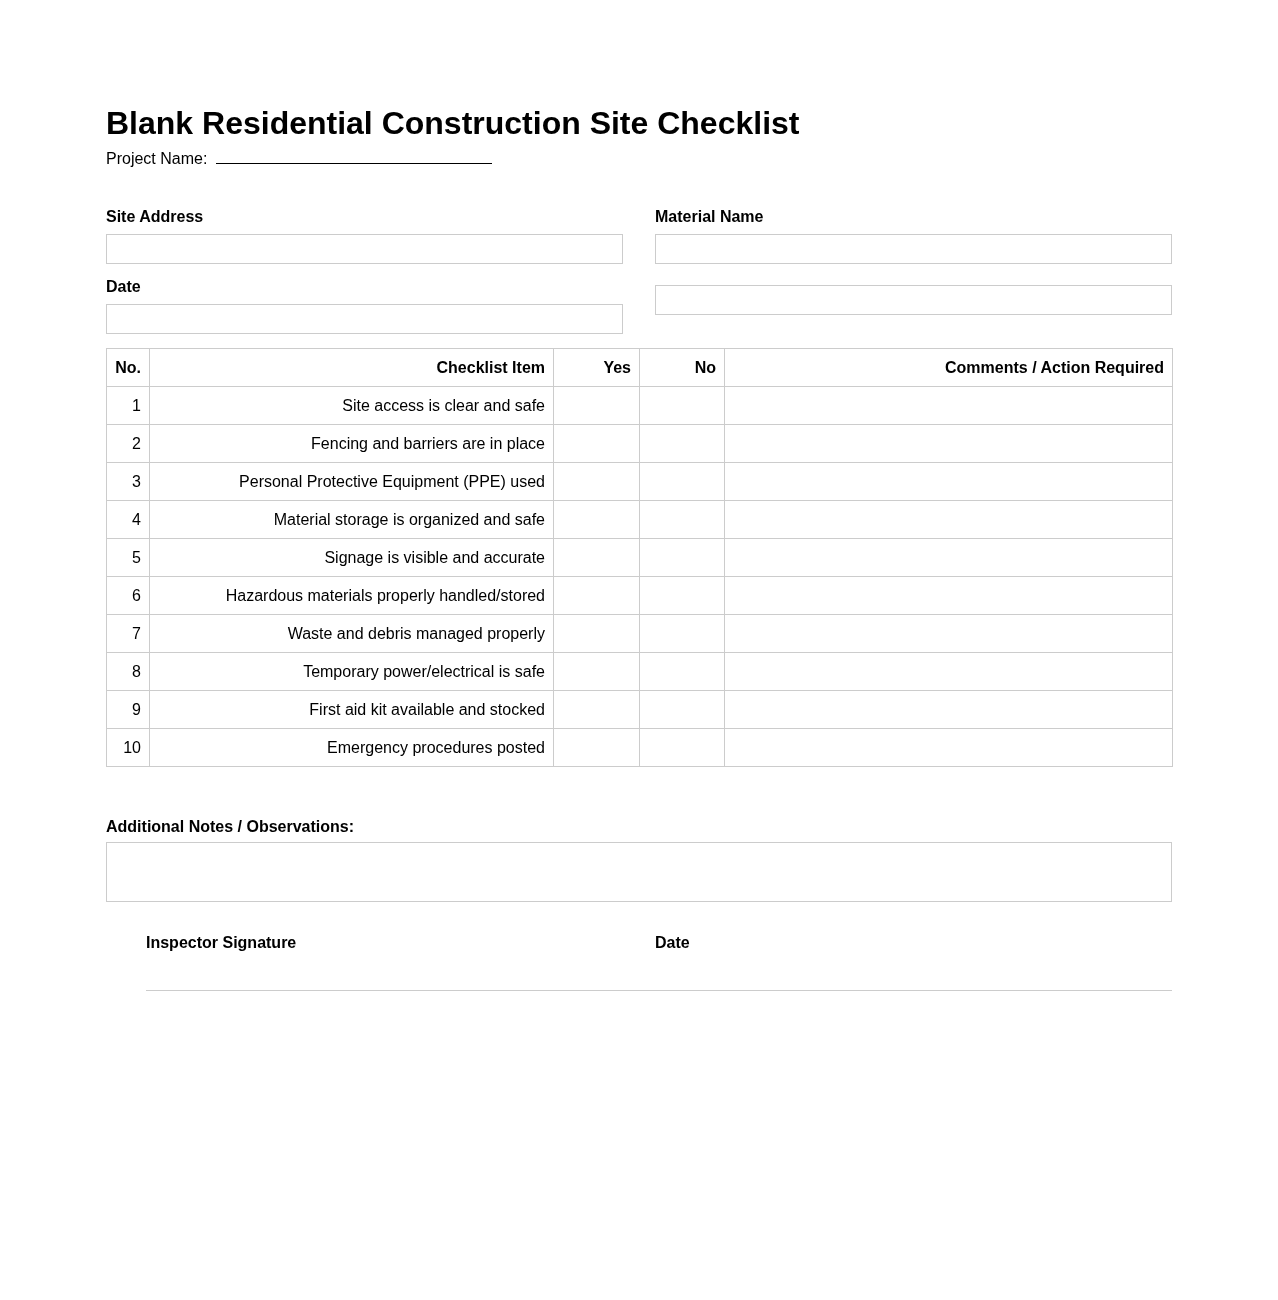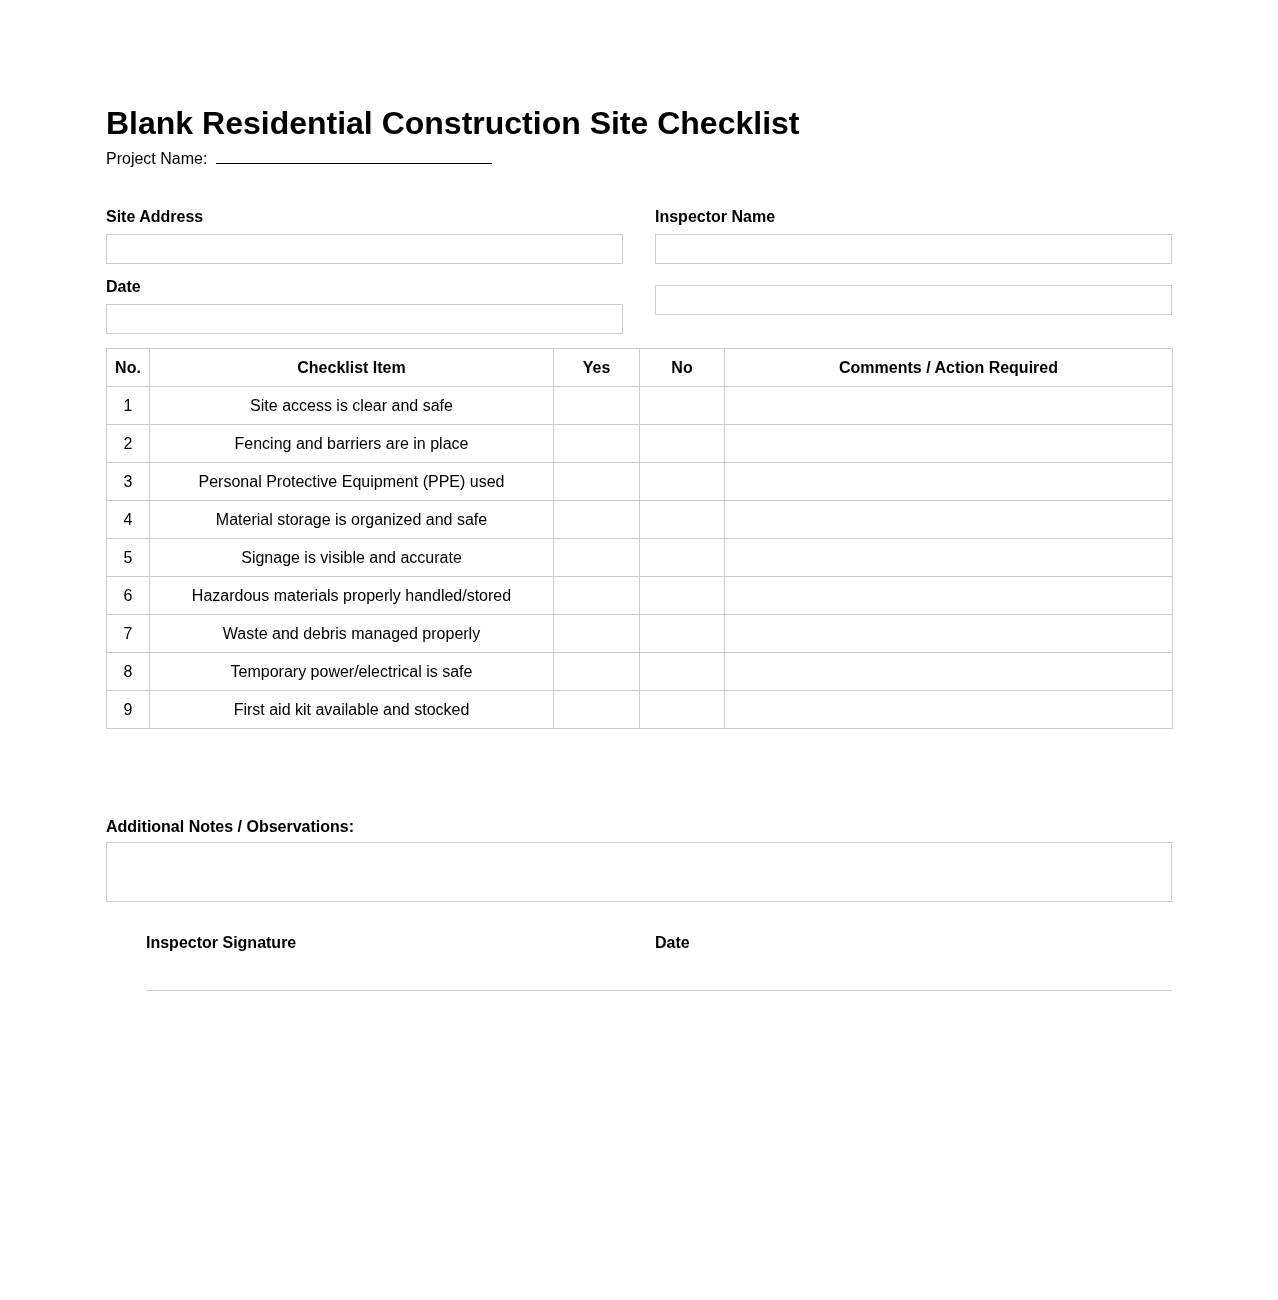--- a/index.html
+++ b/index.html
@@ -29,21 +29,21 @@
     .field .box {
       margin-top: 8px; width: 515px; height: 28px; border: 1px solid #cccccc;
       background: #fff; box-sizing: content-box;
     }
     table.checklist {
       position: absolute; top: 348px; left: 0; width: 1066px;
       border-collapse: collapse; table-layout: fixed; font-size: 16px;
     }
     table.checklist th, table.checklist td {
       border: 1px solid #cccccc; height: 38px; padding: 8px 8px;
-      text-align: center; vertical-align: middle; box-sizing: border-box;
+      text-align: right; vertical-align: middle; box-sizing: border-box;
       white-space: nowrap; overflow: hidden;
     }
     table.checklist th { font-weight: bold; }
     .notes-label {
       position: absolute; top: 817px; left: 0; font-size: 16px; font-weight: bold;
       line-height: 19px; white-space: nowrap;
     }
     .notes-box {
       position: absolute; top: 842px; left: 0; width: 1064px; height: 58px;
       border: 1px solid #cccccc;
@@ -63,21 +63,21 @@
     <span>Project Name:</span>
     <span class="blank"></span>
   </div>
 
   <div class="field" style="top:207px; left:0;">
     <div class="label">Site Address</div>
     <div class="box"></div>
   </div>
 
   <div class="field" style="top:207px; left:549px;">
-    <div class="label">Inspector Name</div>
+    <div class="label">Material Name</div>
     <div class="box"></div>
   </div>
 
   <div class="field" style="top:277px; left:0;">
     <div class="label">Date</div>
     <div class="box"></div>
   </div>
 
   <div class="field" style="top:277px; left:549px;">
     <div class="box"></div>
@@ -157,20 +157,27 @@
         <td></td>
         <td></td>
       </tr>
       <tr>
         <td>9</td>
         <td>First aid kit available and stocked</td>
         <td></td>
         <td></td>
         <td></td>
       </tr>
+      <tr>
+        <td>10</td>
+        <td>Emergency procedures posted</td>
+        <td></td>
+        <td></td>
+        <td></td>
+      </tr>
     </tbody>
   </table>
 
   <div class="notes-label">Additional Notes / Observations:</div>
   <div class="notes-box"></div>
 
   <div class="sig" style="left:0;margin-left:40px;">
     <div class="label">Inspector Signature</div>
     <div class="line"></div>
   </div>

